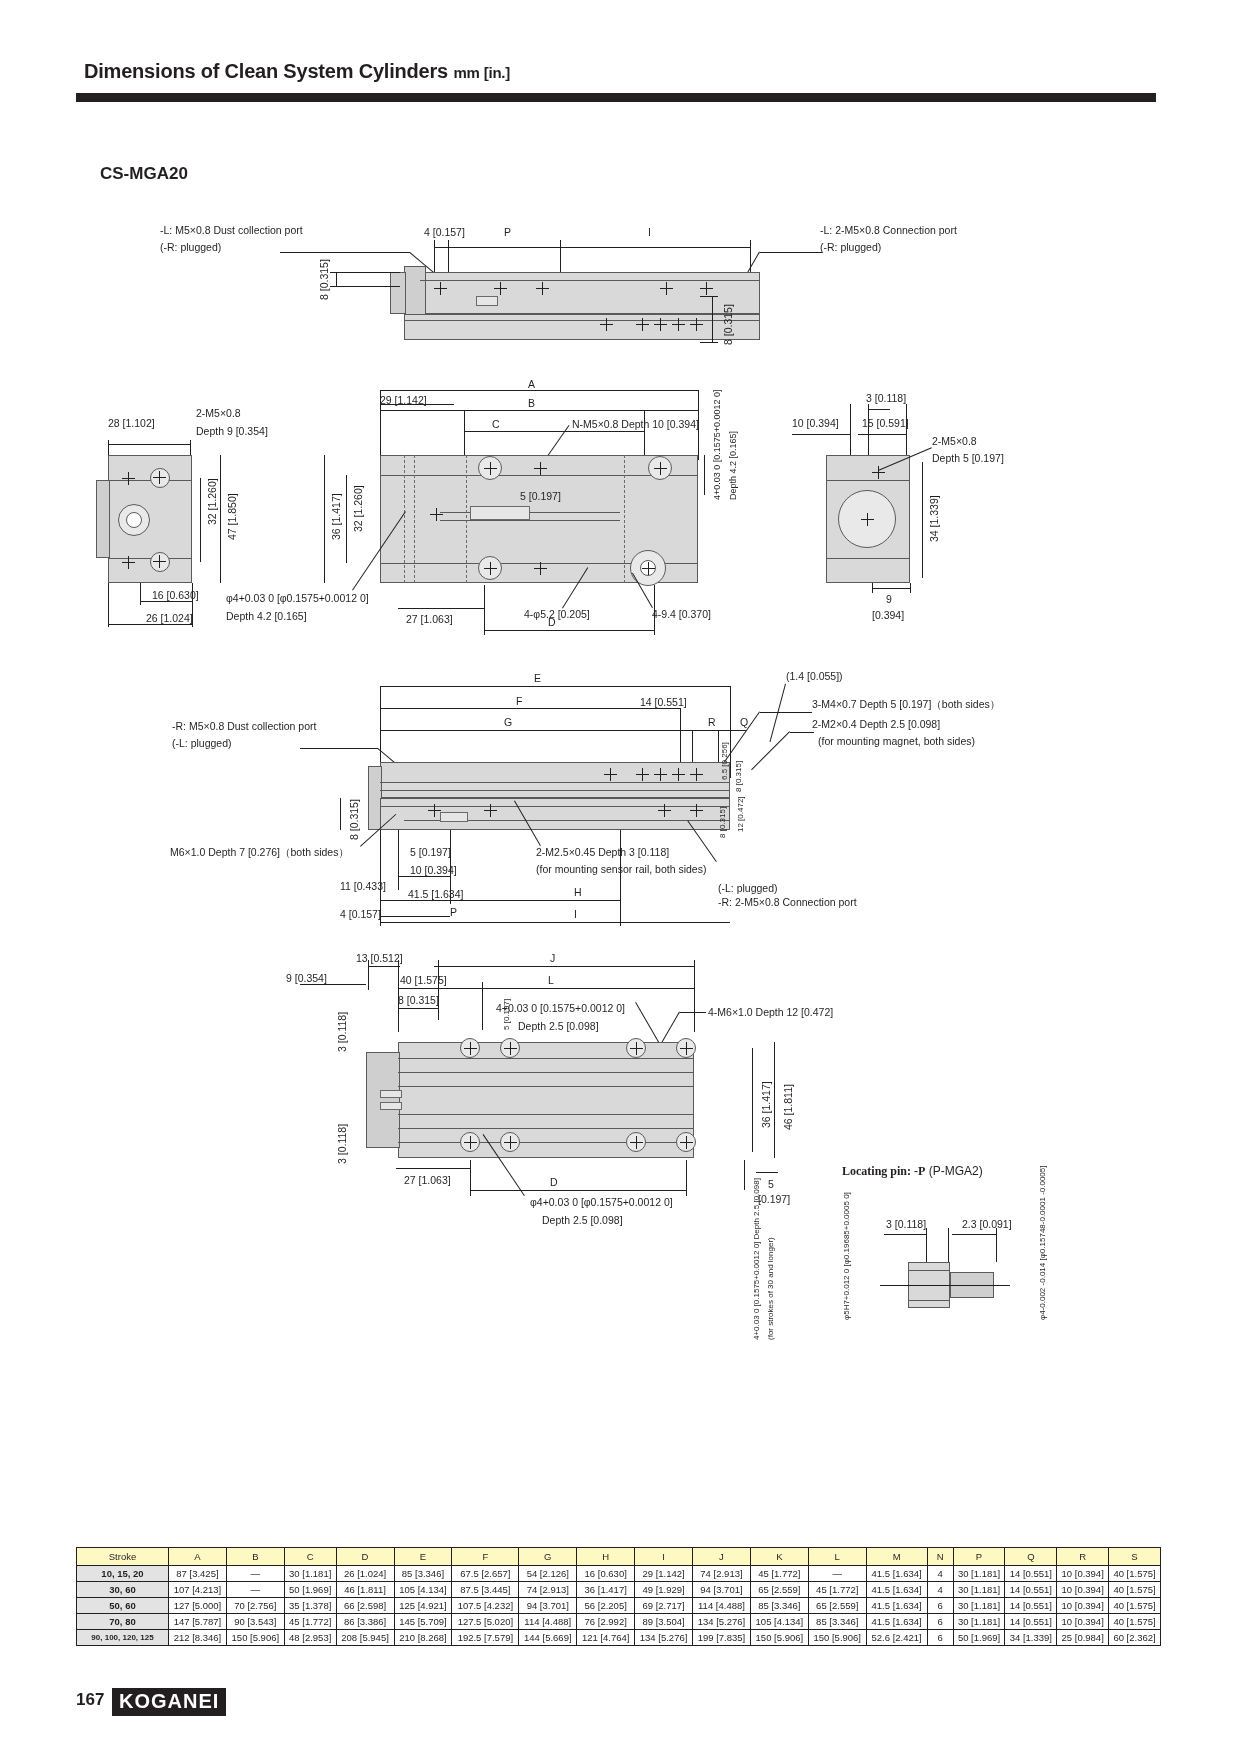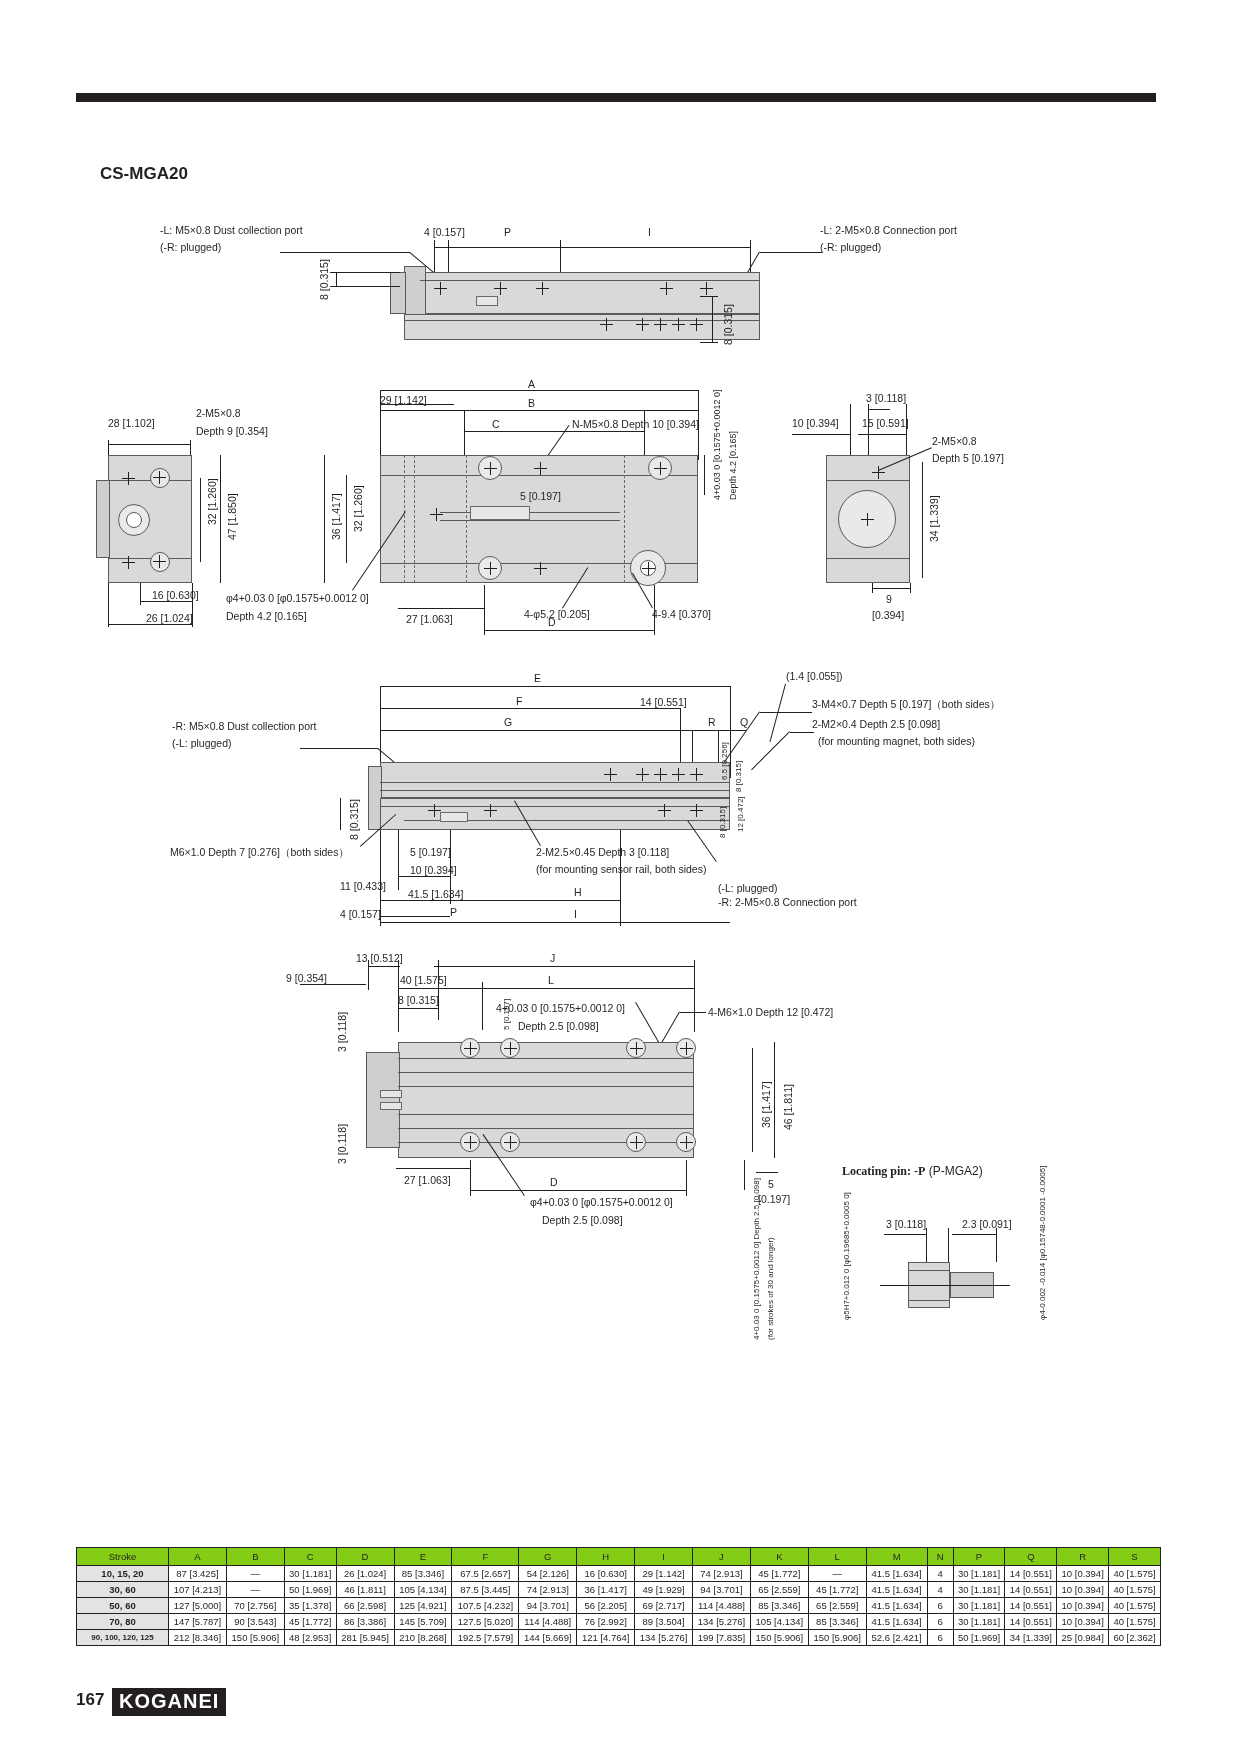--- a/index.html
+++ b/index.html
@@ -72,38 +72,42 @@
     border-collapse: collapse;
     font-size: 9.5px;
   }
   .tbl td, .tbl th {
     border: 1px solid #231f20;
     text-align: center;
     padding: 2px 1px;
     font-weight: normal;
     white-space: nowrap;
   }
-  .tbl thead td { background: #84cc16; font-weight: normal; padding: 3px 1px; }
+  .tbl thead td { background: #fef9c3; font-weight: normal; padding: 3px 1px; }
   .tbl td.stroke { background: #e3e3e3; font-weight: bold; font-size: 9.5px; }
   .tbl td.stroke-sm { background: #e3e3e3; font-weight: bold; font-size: 8px; }
 
   
   .pg-no { position: absolute; left: 76px; top: 1690px; font-size: 17px; font-weight: bold; }
   .logo {
     position: absolute; left: 112px; top: 1688px;
     background: #231f20; color: #fff;
     font-size: 20px; font-weight: bold; letter-spacing: 1px;
     padding: 2px 7px 3px 7px;
   }
 </style>
 </head>
 <body>
 
 <div class="page">
 
+  <div class="hdr-title">
+    <span>Dimensions of Clean System Cylinders</span>
+    <span class="units">mm [in.]</span>
+  </div>
   <div class="hdr-rule"></div>
   <div class="model">CS-MGA20</div>
 
   <div class="lbl b" style="left:160px; top:224px;">-L: M5×0.8 Dust collection port</div>
   <div class="lbl" style="left:160px; top:241px;">(-R: plugged)</div>
   <div class="lbl b" style="left:820px; top:224px;">-L: 2-M5×0.8 Connection port</div>
   <div class="lbl" style="left:820px; top:241px;">(-R: plugged)</div>
 
   <div class="dim-h" style="left:280px; top:252px; width:130px;"></div>
   <div class="lead" style="left:410px; top:252px; width:40px; transform:rotate(40deg);"></div>
@@ -582,21 +586,21 @@
         <td>30 [1.181]</td>
         <td>14 [0.551]</td>
         <td>10 [0.394]</td>
         <td>40 [1.575]</td>
       </tr>
       <tr>
         <td class="stroke-sm">90, 100, 120, 125</td>
         <td>212 [8.346]</td>
         <td>150 [5.906]</td>
         <td>48 [2.953]</td>
-        <td>281 [5.945]</td>
+        <td>208 [5.945]</td>
         <td>210 [8.268]</td>
         <td>192.5 [7.579]</td>
         <td>144 [5.669]</td>
         <td>121 [4.764]</td>
         <td>134 [5.276]</td>
         <td>199 [7.835]</td>
         <td>150 [5.906]</td>
         <td>150 [5.906]</td>
         <td>52.6 [2.421]</td>
         <td>6</td>

